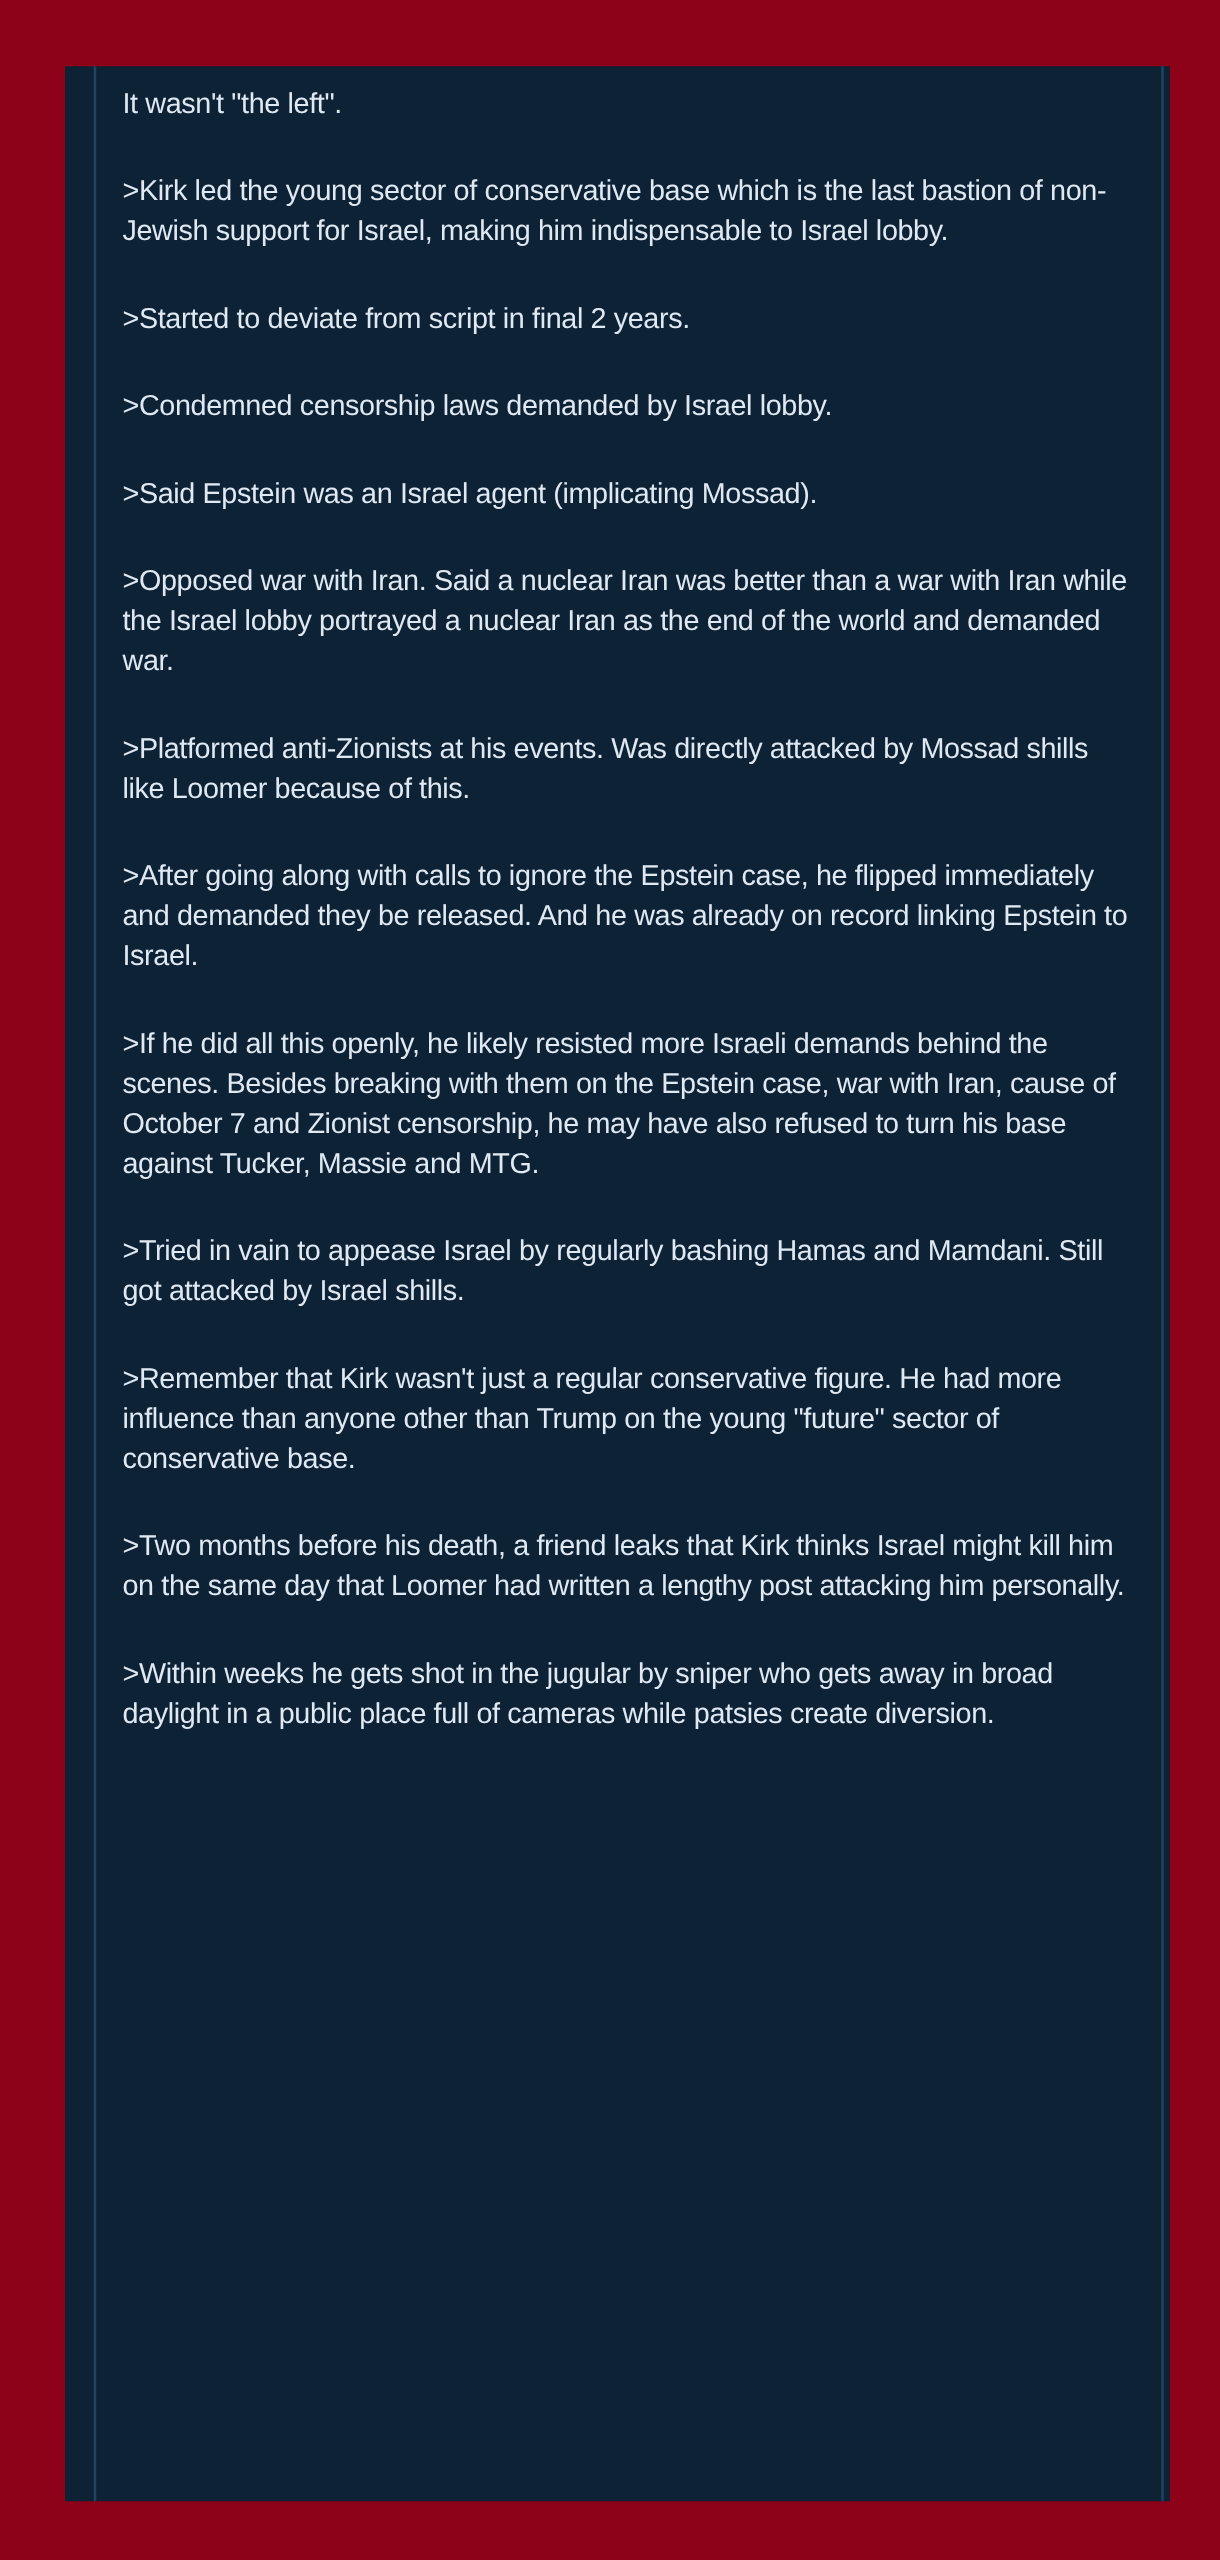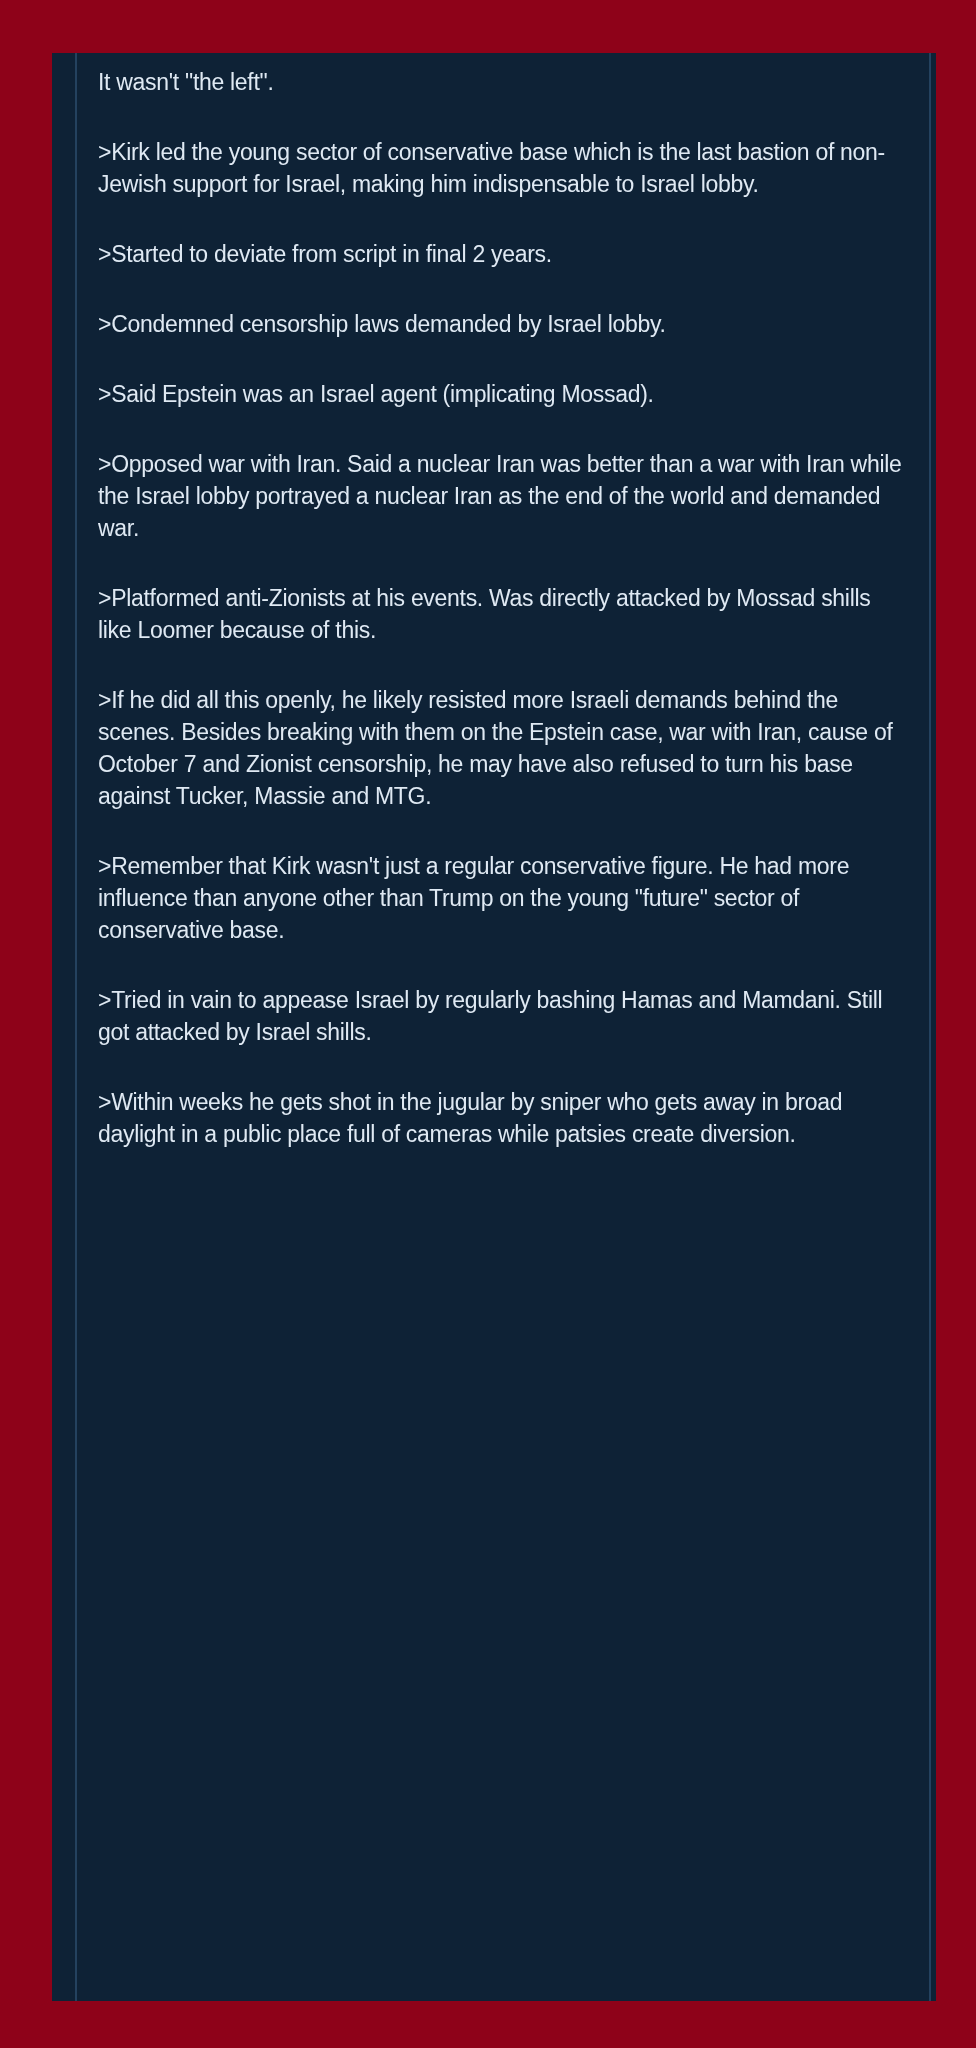--- a/index.html
+++ b/index.html
@@ -64,26 +64,28 @@
         <p class="post-paragraph">&gt;Condemned censorship laws demanded by Israel lobby.</p>
 
 
         <p class="post-paragraph">&gt;Said Epstein was an Israel agent (implicating Mossad).</p>
 
         <p class="post-paragraph">&gt;Opposed war with Iran. Said a nuclear Iran was better than a war with Iran while the Israel lobby portrayed a nuclear Iran as the end of the world and demanded war.</p>
 
         <p class="post-paragraph">&gt;Platformed anti-Zionists at his events. Was directly attacked by Mossad shills like Loomer because of this.</p>
 
 
+        <p class="post-paragraph">&gt;After going along with calls to ignore the Epstein case, he flipped immediately and demanded they be released. And he was already on record linking Epstein to Israel.</p>
 
         <p class="post-paragraph">&gt;If he did all this openly, he likely resisted more Israeli demands behind the scenes. Besides breaking with them on the Epstein case, war with Iran, cause of October 7 and Zionist censorship, he may have also refused to turn his base against Tucker, Massie and MTG.</p>
 
+        <p class="post-paragraph">&gt;Tried in vain to appease Israel by regularly bashing Hamas and Mamdani. Still got attacked by Israel shills.</p>
+
         <p class="post-paragraph">&gt;Remember that Kirk wasn't just a regular conservative figure. He had more influence than anyone other than Trump on the young "future" sector of conservative base.</p>
 
-        <p class="post-paragraph">&gt;Tried in vain to appease Israel by regularly bashing Hamas and Mamdani. Still got attacked by Israel shills.</p>
-
+        <p class="post-paragraph">&gt;Two months before his death, a friend leaks that Kirk thinks Israel might kill him on the same day that Loomer had written a lengthy post attacking him personally.</p>
 
         <p class="post-paragraph">&gt;Within weeks he gets shot in the jugular by sniper who gets away in broad daylight in a public place full of cameras while patsies create diversion.</p>
 
 
       </div>
   </div>
 </div>
 
 </body></html>

